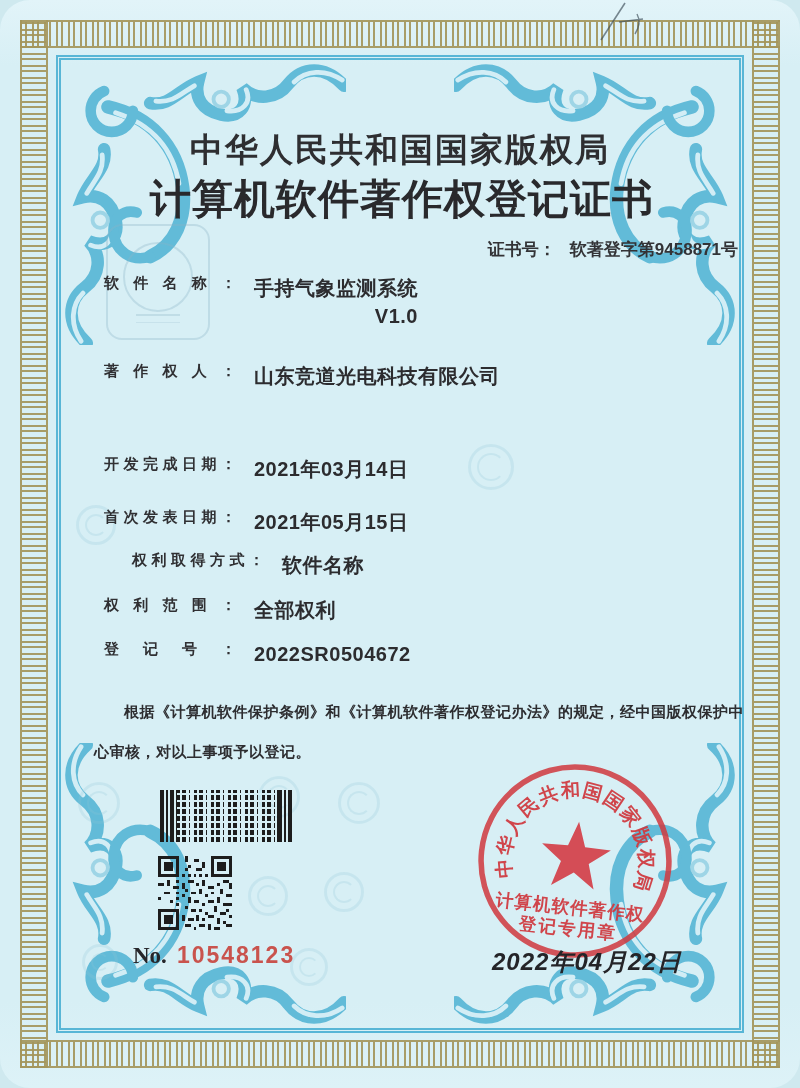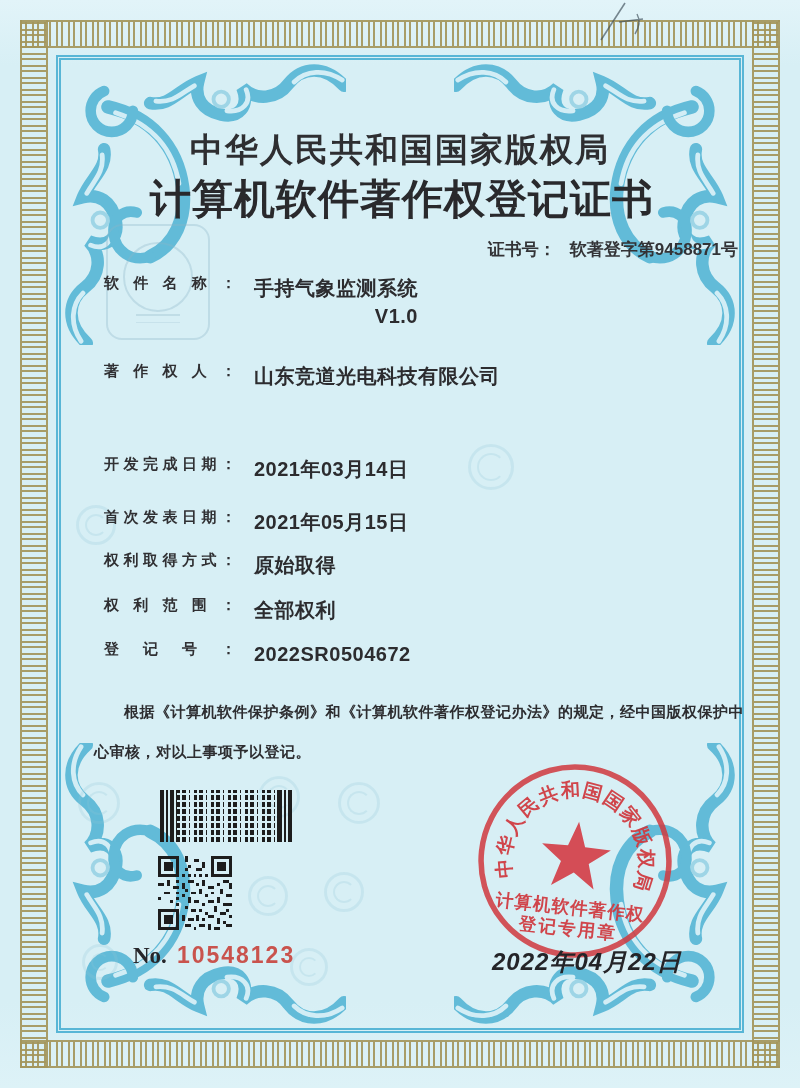--- a/index.html
+++ b/index.html
@@ -1,19 +1,19 @@
 <!DOCTYPE html>
 <html><head>
 <meta charset="utf-8">
 <style>
   html,body{margin:0;padding:0;background:#cfe9ef;}
   .page{
     position:relative;width:800px;height:1088px;overflow:hidden;
     background:linear-gradient(180deg,#e2f4f9 0%,#d7eff5 6%,#d7eff5 92%,#ddf2f7 100%);
-    font-family:"Liberation Sans","DejaVu Sans",sans-serif;color:#2b2b2e;
+    font-family:"Liberation Sans","DejaVu Sans",sans-serif;color:#2b2b2e;border-radius:30px;
   }
   
   .gold{position:absolute;opacity:.92;}
   .gold-h{left:20px;right:20px;height:24px;
     border-top:2px solid #a4965c;border-bottom:2px solid #a4965c;
     background:repeating-linear-gradient(90deg,#a4965c 0 2px,rgba(0,0,0,0) 2px 5px,#a4965c 5px 7px,rgba(0,0,0,0) 7px 12px);}
   .gold-top{top:20px;} .gold-bottom{bottom:20px;}
   .gold-v{top:20px;bottom:20px;width:24px;
     border-left:2px solid #a4965c;border-right:2px solid #a4965c;
     background:repeating-linear-gradient(0deg,#a4965c 0 2px,rgba(0,0,0,0) 2px 5px,#a4965c 5px 7px,rgba(0,0,0,0) 7px 12px);}
@@ -47,21 +47,21 @@
     font-size:41px;font-weight:700;letter-spacing:1px;color:#29292c;}
   .certno{position:absolute;right:62px;top:238px;font-size:17px;font-weight:700;color:#333336;}
   .certno .v{margin-left:14px;}
   
   .row{position:absolute;left:104px;display:flex;align-items:flex-start;}
   .row .lab{width:132px;font-size:15px;font-weight:700;color:#303033;
     text-align:justify;text-align-last:justify;}
   .row .val{margin-left:18px;font-size:20px;font-weight:700;color:#2c2c2f;letter-spacing:.5px;}
   .row .val .line{line-height:28px;text-align:right;}
   .r1{top:274px;} .r2{top:362px;} .r3{top:455px;} .r4{top:508px;}
-  .r5{top:551px;} .r6{top:596px;} .r7{top:640px;}
+  .r5{top:551px;margin-left:28px;} .r6{top:596px;} .r7{top:640px;}
   
   .statement{position:absolute;left:94px;width:652px;top:692px;
     font-size:15px;font-weight:600;line-height:40px;text-indent:2em;color:#2d2d30;letter-spacing:.5px;}
   
   .barcode{position:absolute;left:160px;top:790px;width:132px;height:52px;display:flex;}
   .bc-left{width:17px;background:repeating-linear-gradient(90deg,#1d1d1d 0 4px,rgba(0,0,0,0) 4px 6px,#1d1d1d 6px 8px,rgba(0,0,0,0) 8px 10px);}
   .bc-right{width:15px;background:repeating-linear-gradient(90deg,#1d1d1d 0 5px,rgba(0,0,0,0) 5px 7px,#1d1d1d 7px 9px,rgba(0,0,0,0) 9px 11px);}
   .bc-mid{flex:1;position:relative;
     background:repeating-linear-gradient(90deg,#1d1d1d 0 3px,rgba(0,0,0,0) 3px 5px,#1d1d1d 5px 9px,rgba(0,0,0,0) 9px 12px,#1d1d1d 12px 13px,rgba(0,0,0,0) 13px 17px);}
   .bc-mid::after{content:"";position:absolute;inset:0;
@@ -191,21 +191,21 @@
   </div>
   <div class="row r4">
     <div class="lab">首次发表日期：</div>
     <div class="val">
         <div class="line">2021年05月15日</div>
       </div>
   </div>
   <div class="row r5">
     <div class="lab">权利取得方式：</div>
     <div class="val">
-        <div class="line">原始取得</div>
+        <div class="line">软件名称</div>
       </div>
   </div>
   <div class="row r6">
     <div class="lab">权利范围：</div>
     <div class="val">
         <div class="line">全部权利</div>
       </div>
   </div>
   <div class="row r7">
     <div class="lab">登记号：</div>

